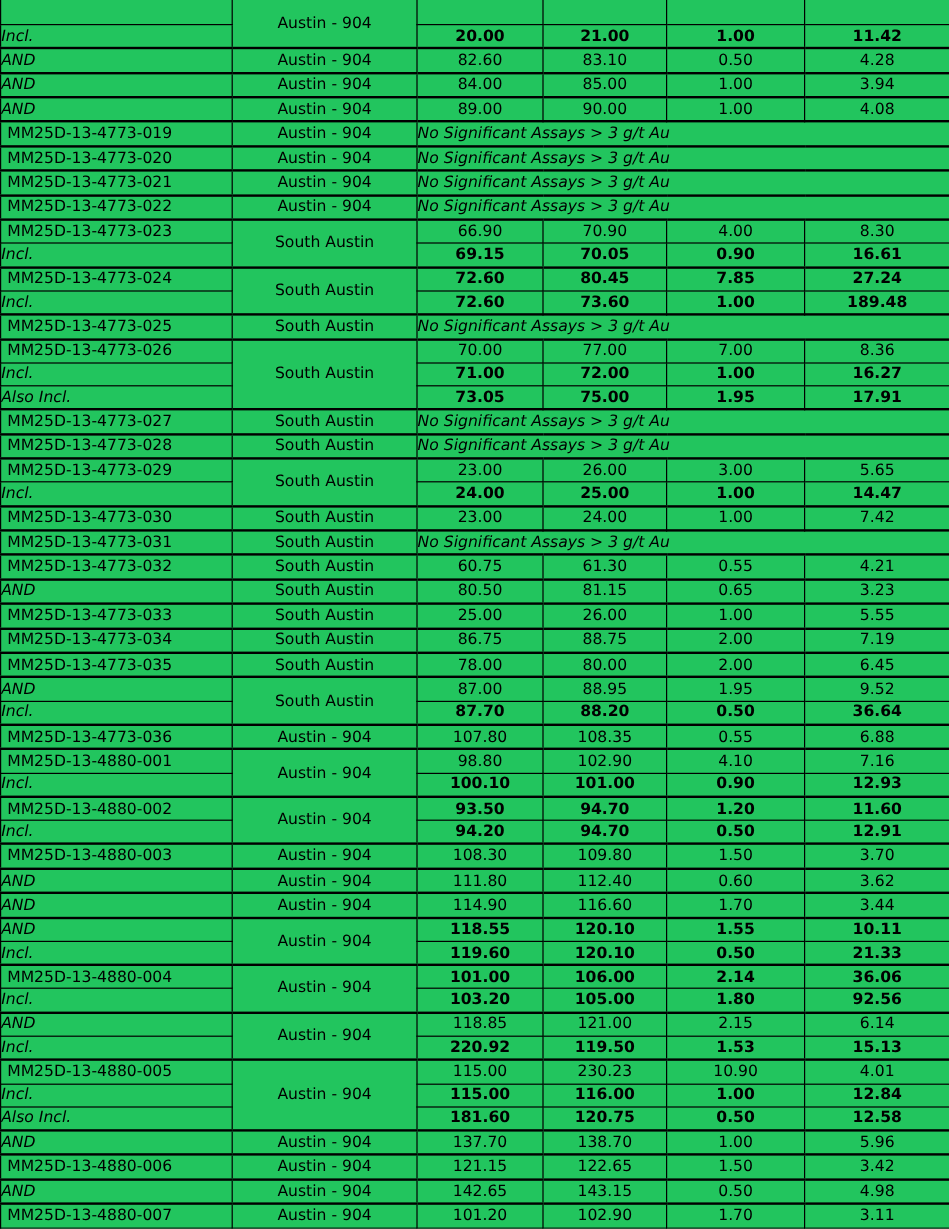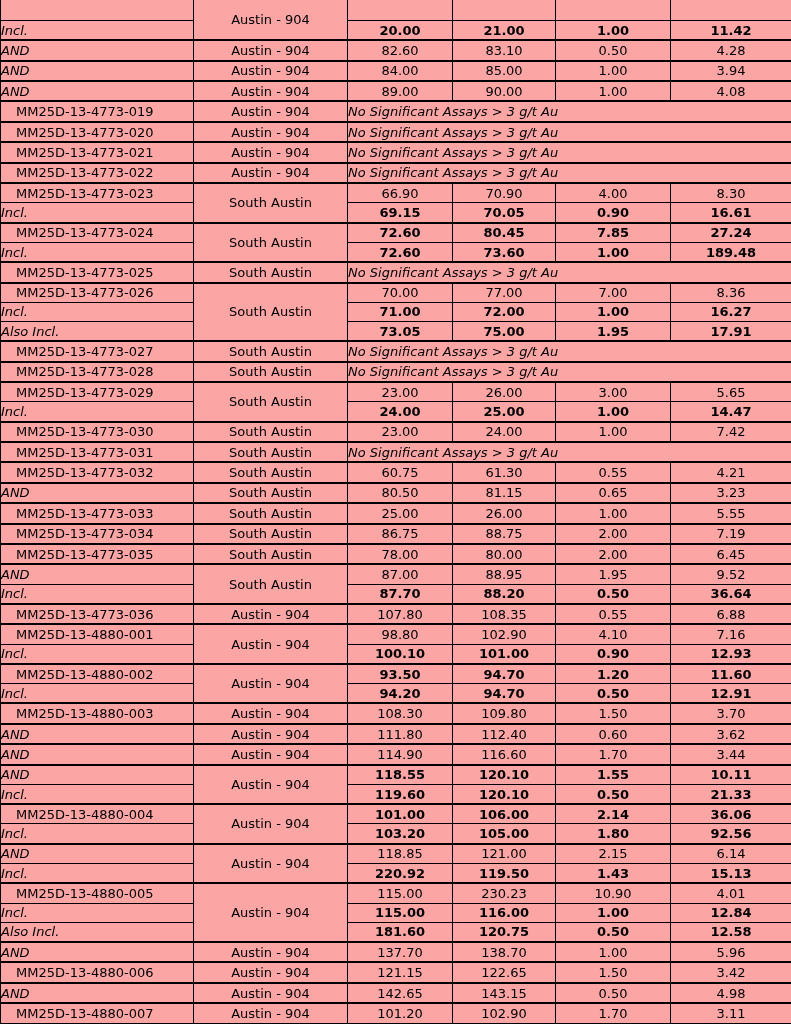--- a/index.html
+++ b/index.html
@@ -8,36 +8,36 @@
     height: 1024px;
     background: #ffffff;
     overflow: hidden;
     position: relative;
   }
   table.assay {
     border-collapse: collapse;
     table-layout: fixed;
     width: 791px;
     height: 1024px;
-    background: #fca5a5;
+    background: #22c55e;
     color: #000000;
     font-family: "DejaVu Sans", "Liberation Sans", sans-serif;
     font-size: 13px;
   }
   table.assay td {
     border: 1.5px solid #000000;
     padding: 0;
     overflow: hidden;
     white-space: nowrap;
     vertical-align: middle;
   }
   table.assay tr.block-start td { border-top-width: 2.6px; }
   table.assay tr:first-child td { border-top: none; }
   td.id   { text-align: left; }
-  td.id .cellwrap { padding-left: 15px; }
+  td.id .cellwrap { padding-left: 5px; }
   td.sub  { text-align: left; font-style: italic; }
   td.sub .cellwrap { padding-right: 2px; }
   td.zone { text-align: center; }
   td.num  { text-align: center; }
   td.nsa  { text-align: left; font-style: italic; }
   tr.bold td.num { font-weight: 700; }
   
   tr.clipped { height: 7px; }
   tr.clipped td:not(.zone) .cellwrap {
     height: 20px;
@@ -818,21 +818,21 @@
           <td class="sub">
             <div class="cellwrap">Incl.</div>
           </td>
           <td class="num">
             <div class="cellwrap">220.92</div>
           </td>
           <td class="num">
             <div class="cellwrap">119.50</div>
           </td>
           <td class="num">
-            <div class="cellwrap">1.43</div>
+            <div class="cellwrap">1.53</div>
           </td>
           <td class="num">
             <div class="cellwrap">15.13</div>
           </td>
         </tr>
         <tr class="block-start">
           <td class="id">
             <div class="cellwrap">MM25D-13-4880-005</div>
           </td>
           <td class="zone" rowspan="3">

